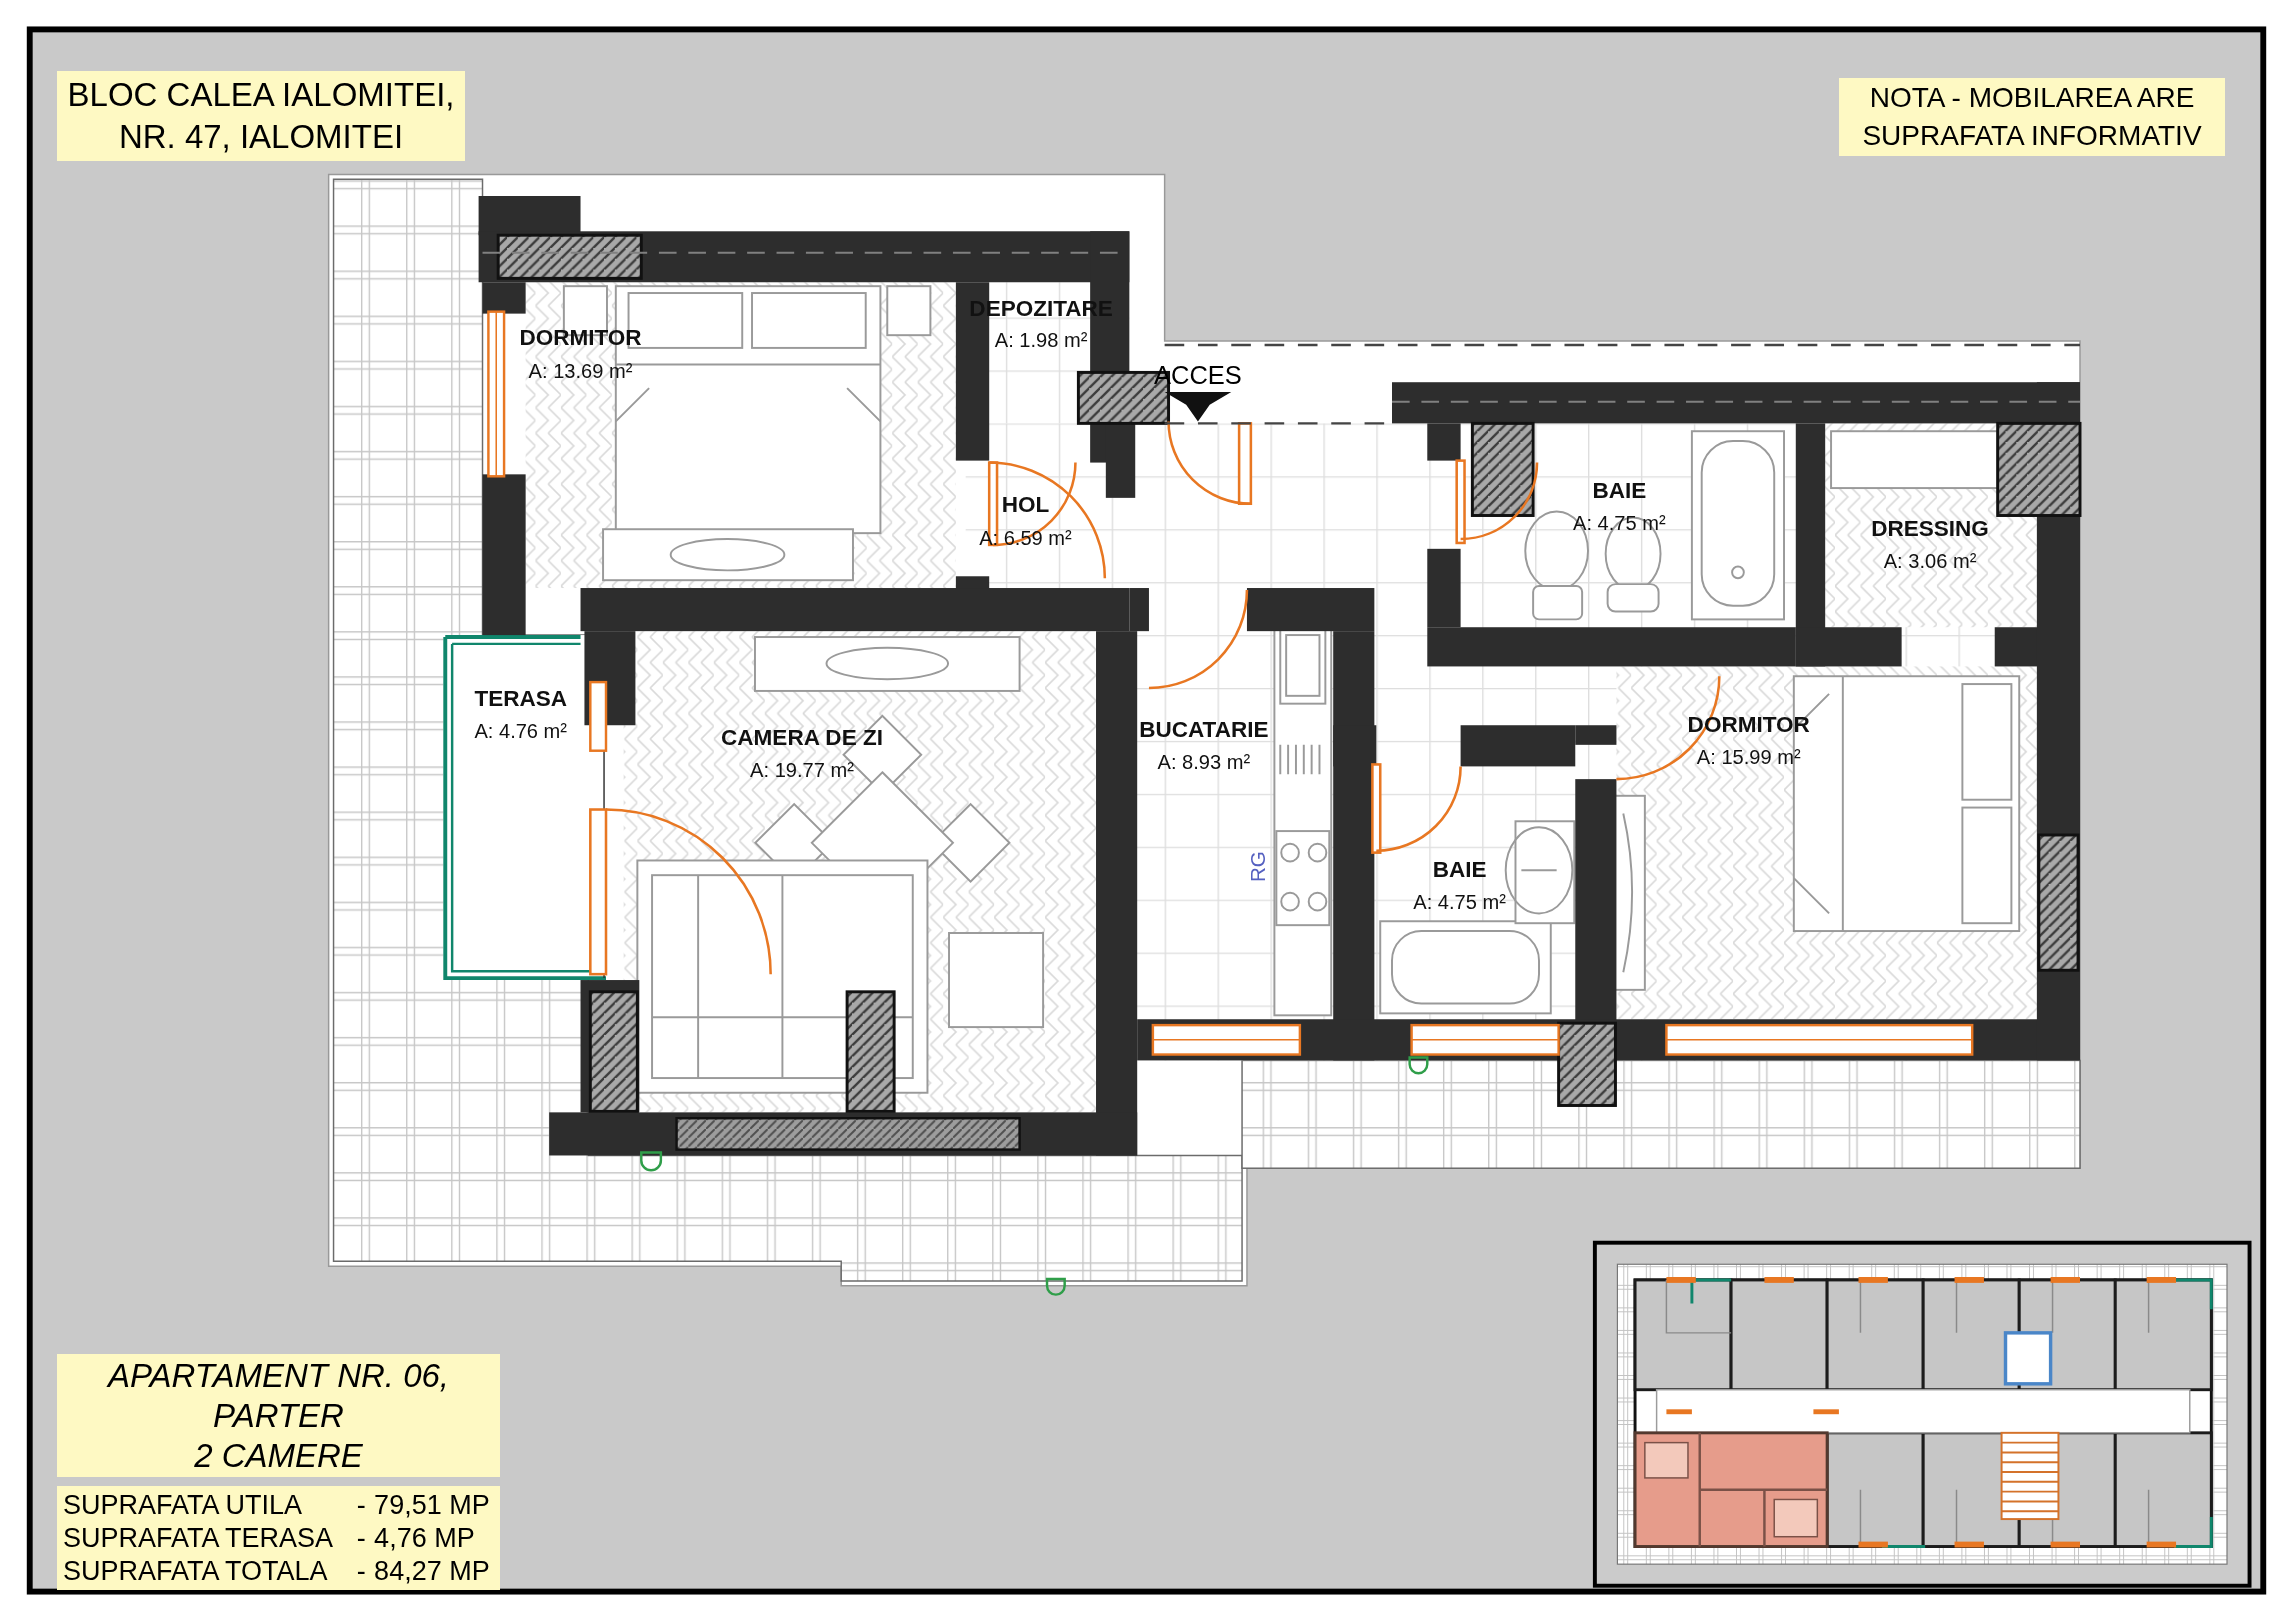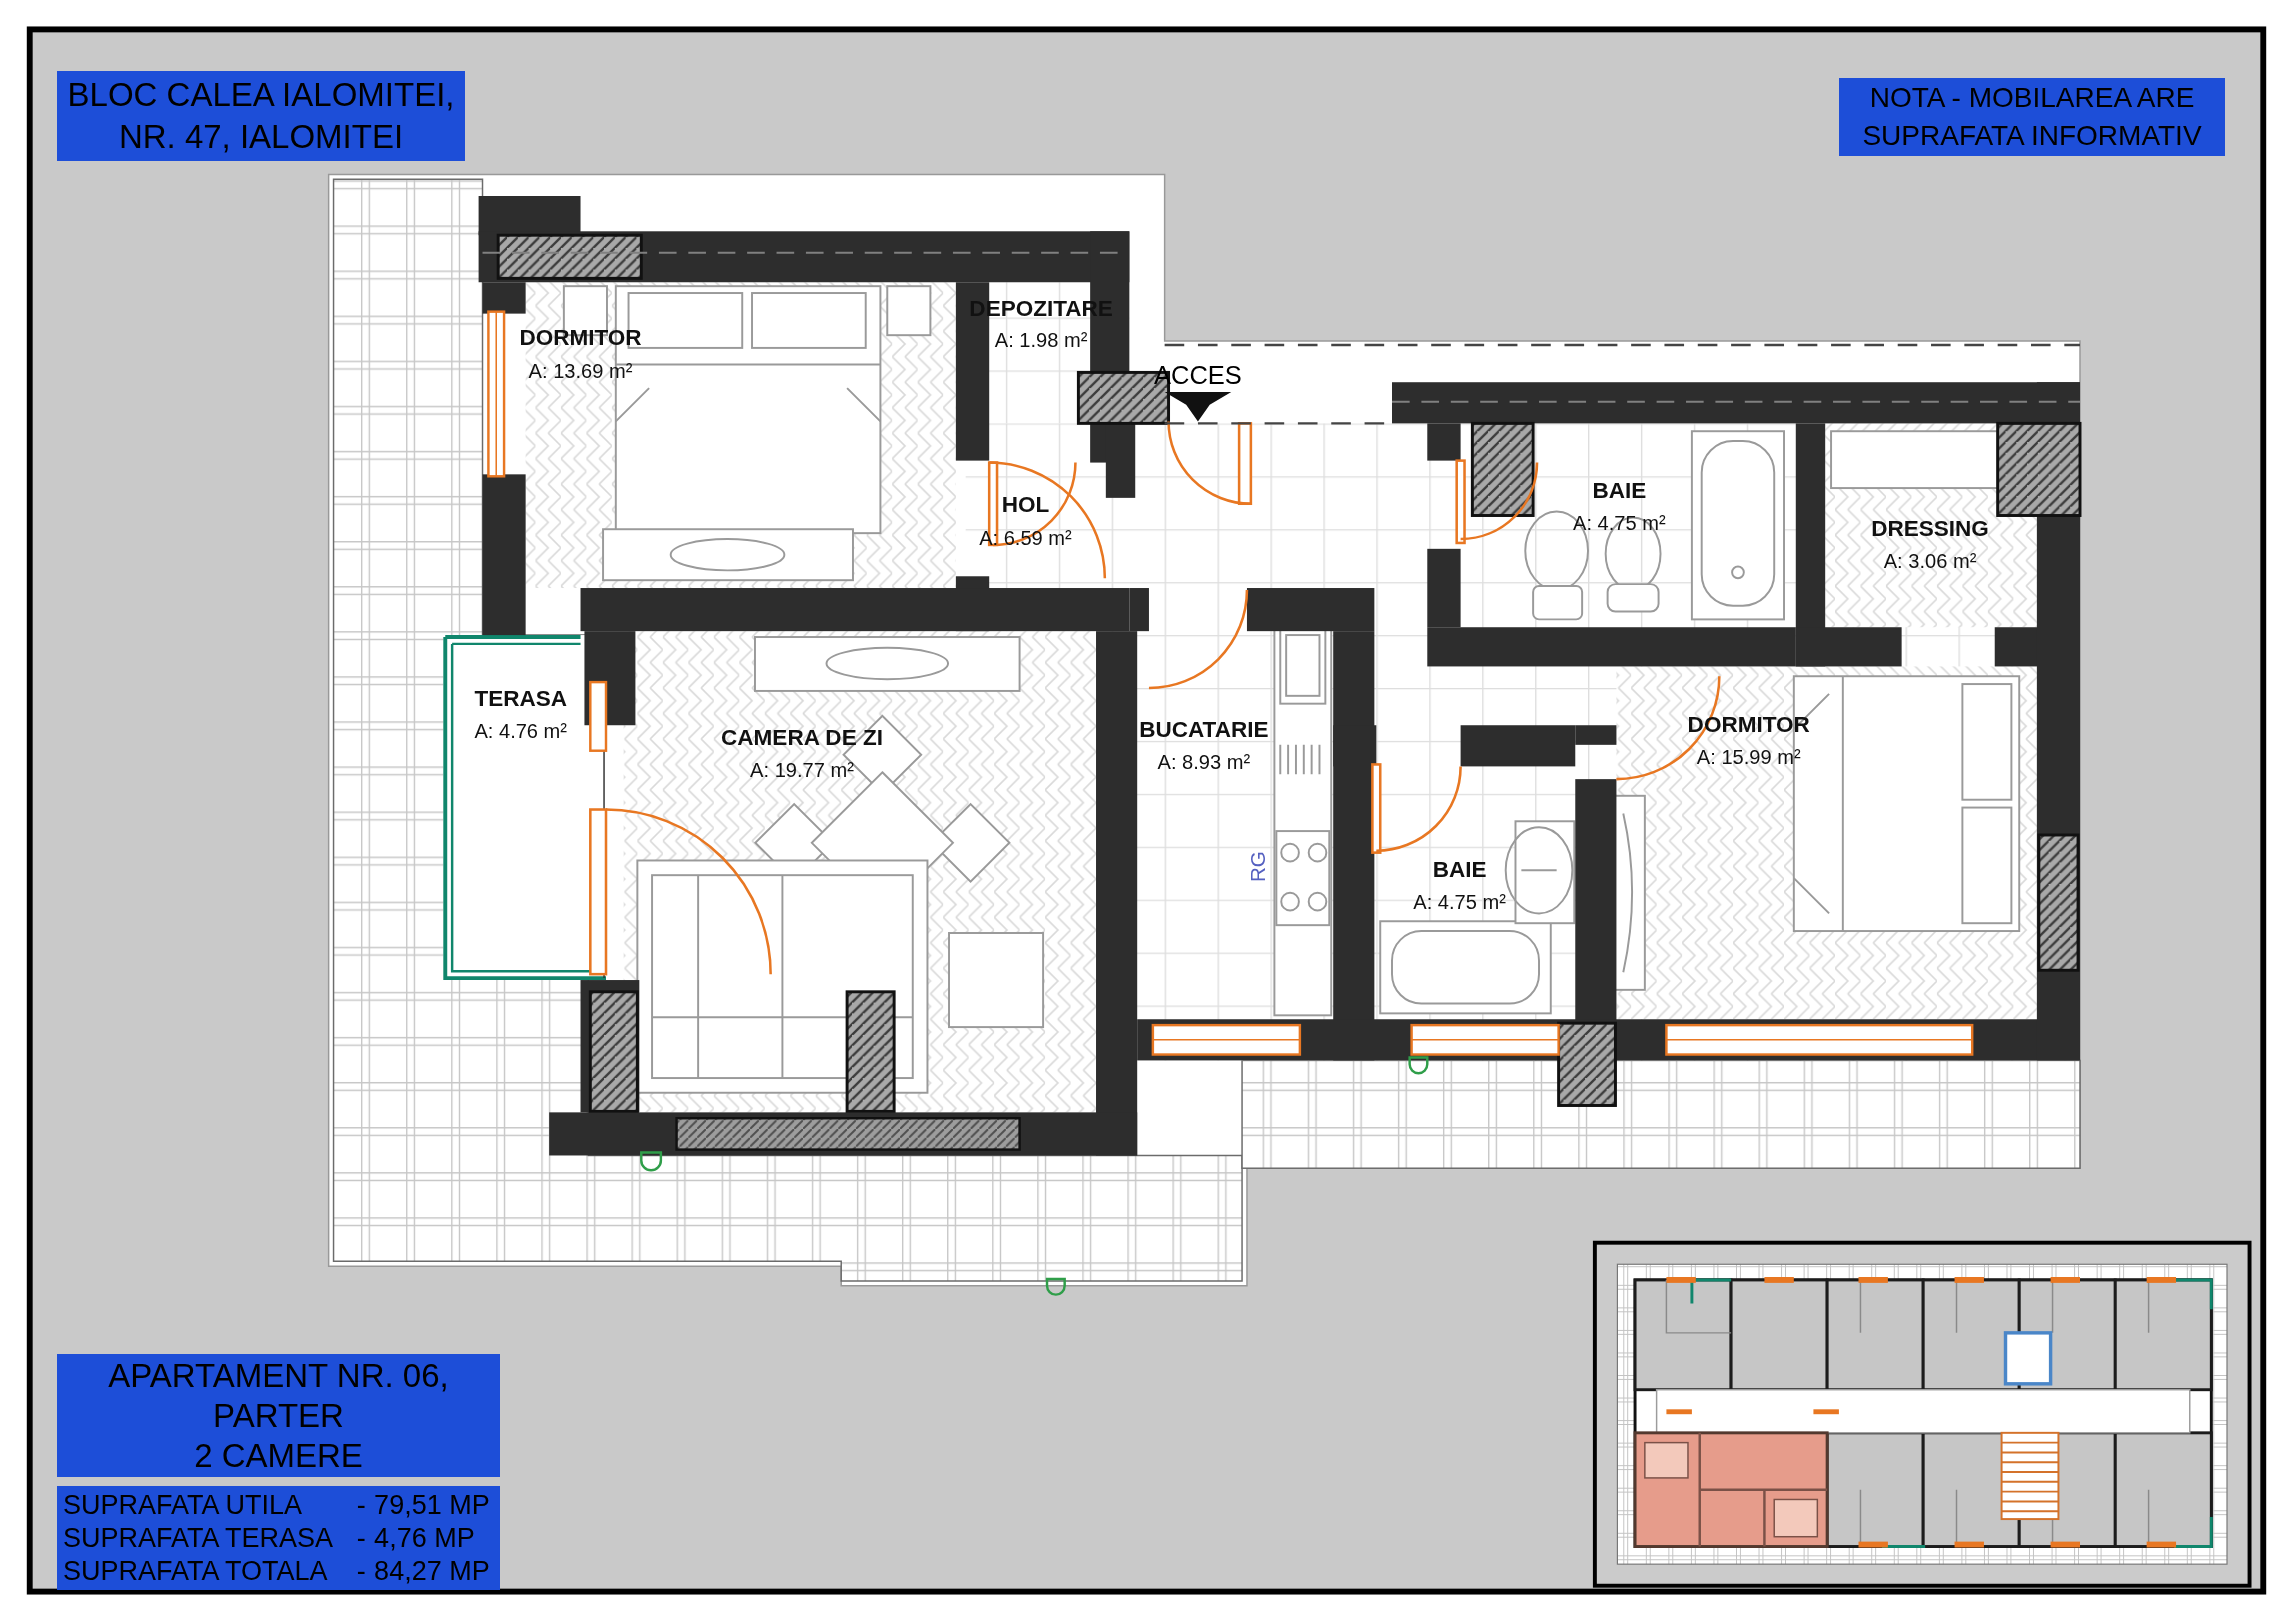--- a/index.html
+++ b/index.html
@@ -1,21 +1,21 @@
 <!DOCTYPE html>
 <html><head>
 <meta charset="utf-8">
 <style>
   html,body{margin:0;padding:0;background:#ffffff;}
   #page{position:relative;width:2293px;height:1621px;background:#ffffff;font-family:"Liberation Sans",sans-serif;overflow:hidden;}
   #plansvg{position:absolute;left:0;top:0;}
-  .whitebox{position:absolute;background:#1d4ed8;color:#000;}
+  .whitebox{position:absolute;background:#fef9c3;color:#000;}
   .titlebox{left:57px;top:71px;width:408px;height:90px;font-size:33px;line-height:42px;text-align:center;display:flex;flex-direction:column;justify-content:center;}
   .notebox{left:1839px;top:78px;width:386px;height:78px;font-size:28px;line-height:38px;text-align:center;display:flex;flex-direction:column;justify-content:center;}
-  .aptbox{left:57px;top:1354px;width:443px;height:123px;font-size:33px;line-height:40px;text-align:center;display:flex;flex-direction:column;justify-content:center;}
+  .aptbox{left:57px;top:1354px;width:443px;height:123px;font-size:33px;line-height:40px;text-align:center;display:flex;flex-direction:column;justify-content:center;font-style:italic;}
   .suprabox{left:57px;top:1486px;width:443px;height:104px;font-size:27px;line-height:33px;display:flex;flex-direction:column;justify-content:center;padding:0 5.9px;box-sizing:border-box;}
   .suprarow{display:flex;align-items:baseline;}
   .suprarow .lbl{flex:1;text-align:left;}
   .suprarow .dash{width:25.5px;text-align:center;}
   .suprarow .val{width:120px;}
   text{font-family:"Liberation Sans",sans-serif;}
   .rname{font-size:23px;font-weight:bold;fill:#111;}
   .rarea{font-size:20.5px;fill:#111;}
 </style>
 </head>

